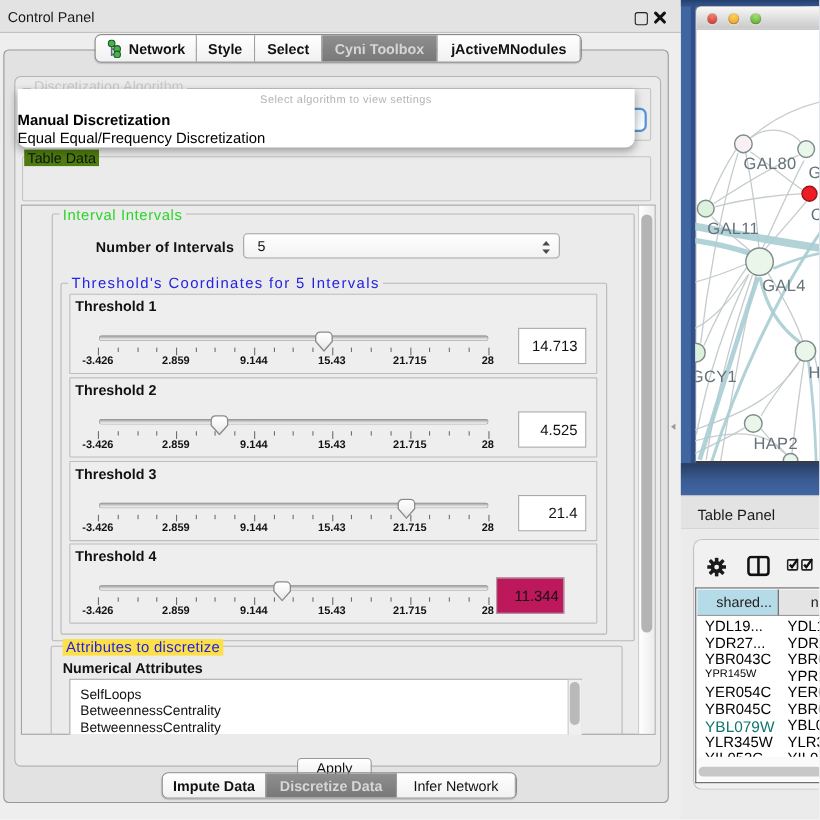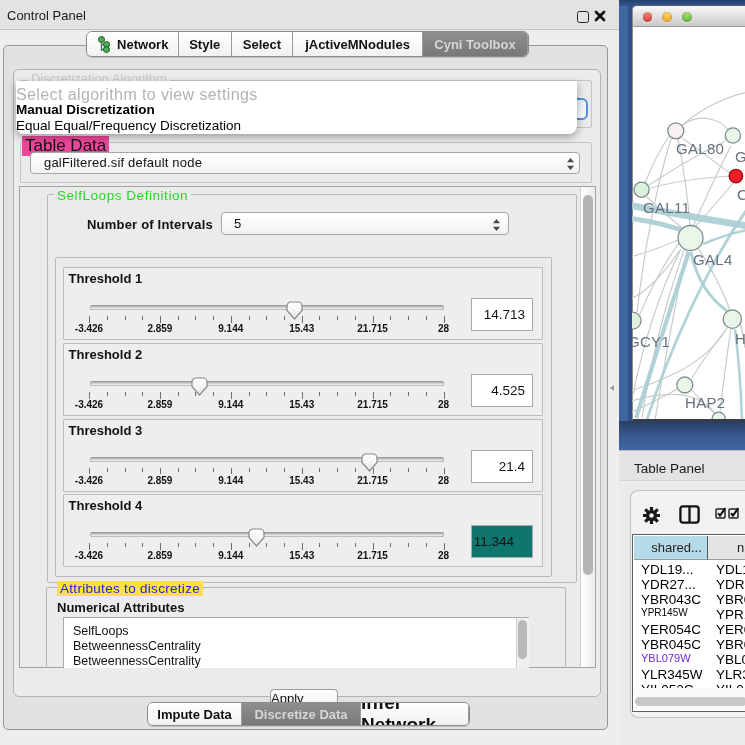--- a/index.html
+++ b/index.html
@@ -21,53 +21,49 @@
 
 <div style="position:absolute;left:86px;top:31px;width:441.0px;height:24px;border:1px solid #8c8c8c;border-radius:6px;overflow:hidden;display:flex;box-shadow:0 1px 1px rgba(0,0,0,0.15)">
       <div style="flex:0 0 91.5px;background:linear-gradient(180deg,#ffffff,#f1f1f1);color:#111;display:flex;align-items:center;justify-content:center;font-size:13px;font-weight:bold;border-right:1px solid #9a9a9a;box-sizing:border-box;overflow:hidden"><svg width="16" height="17" viewBox="0 0 16 17" style="margin-right:5px">
           <path d="M5.5 4 V 15 M5.5 8.5 H 10 M5.5 13.5 H 10" stroke="#5c6b80" stroke-width="1.4" fill="none"></path>
 <circle cx="5.5" cy="3.5" r="3" fill="#4caf50" stroke="#1b5e20" stroke-width="1"></circle>
           <circle cx="10.5" cy="8.5" r="3" fill="#4caf50" stroke="#1b5e20" stroke-width="1"></circle>
           <circle cx="10.5" cy="13.5" r="3" fill="#4caf50" stroke="#1b5e20" stroke-width="1"></circle>
         </svg>Network</div>
       <div style="flex:0 0 53.5px;background:linear-gradient(180deg,#ffffff,#f1f1f1);color:#111;display:flex;align-items:center;justify-content:center;font-size:13px;font-weight:bold;border-right:1px solid #9a9a9a;box-sizing:border-box;overflow:hidden">Style</div>
       <div style="flex:0 0 61px;background:linear-gradient(180deg,#ffffff,#f1f1f1);color:#111;display:flex;align-items:center;justify-content:center;font-size:13px;font-weight:bold;border-right:1px solid #9a9a9a;box-sizing:border-box;overflow:hidden">Select</div>
+      <div style="flex:0 0 105px;background:linear-gradient(180deg,#8f8f8f,#787878);color:#d6d6d6;display:flex;align-items:center;justify-content:center;font-size:13px;font-weight:bold;border-right:1px solid #9a9a9a;box-sizing:border-box;overflow:hidden">Cyni Toolbox</div>
       <div style="flex:0 0 130px;background:linear-gradient(180deg,#ffffff,#f1f1f1);color:#111;display:flex;align-items:center;justify-content:center;font-size:13px;font-weight:bold;border-right:1px solid #9a9a9a;box-sizing:border-box;overflow:hidden">jActiveMNodules</div>
-      <div style="flex:0 0 105px;background:linear-gradient(180deg,#8f8f8f,#787878);color:#d6d6d6;display:flex;align-items:center;justify-content:center;font-size:13px;font-weight:bold;border-right:1px solid #9a9a9a;box-sizing:border-box;overflow:hidden">Cyni Toolbox</div>
     </div>
 
 <div style="position:absolute;left:20px;top:80px;width:570px;height:46px;border:1px solid #c4c4c4;border-radius:2px"></div>
 <div style="position:absolute;left:28px;top:71px;font-size:13px;color:#c9c9c9;background:#ebebeb;padding:0 3px">Discretization Algorithm</div>
 <div style="position:absolute;left:560px;top:98px;width:28px;height:22px;background:linear-gradient(180deg,#e8f1fa,#ffffff);border:2.5px solid #5592d2;border-radius:6px;box-sizing:border-box"></div>
 
 <div style="position:absolute;left:20px;top:142px;width:570px;height:39px;border:1px solid #c4c4c4;border-radius:2px"></div>
-<div style="position:absolute;left:22px;top:136px;font-size:17px;color:#111;background:#ec4899;padding:0 3px">Table Data</div>
-<div class="combo" style="left:30px;top:152px;width:550px;height:22px;line-height:20px;padding-left:13px;letter-spacing:0.2px">galFiltered.sif default node
-  <span style="position:absolute;right:4px;top:4px"><svg width="9" height="14" viewBox="0 0 9 14">
-          <path d="M 4.5,1 L 8,5.2 H 1 Z" fill="#4a4a4a"></path>
-          <path d="M 4.5,13 L 1,8.8 H 8 Z" fill="#4a4a4a"></path>
-        </svg></span></div>
+<div style="position:absolute;left:22px;top:136px;font-size:13px;color:#111;background:#4d7c0f;padding:0 3px">Table Data</div>
 
 <div style="position:absolute;left:19px;top:186px;width:577px;height:482px;border:1px solid #a3a3a3;background:#ebebeb;box-sizing:border-box;overflow:hidden">
 </div>
 
 <div style="position:absolute;left:580px;top:187px;width:15px;height:480px;background:linear-gradient(90deg,#ffffff,#ececec);border-left:1px solid #cfcfcf;box-sizing:border-box"></div>
 <div style="position:absolute;left:582.5px;top:195px;width:10px;height:380px;background:#b4b4b4;border-radius:5px"></div>
 
 <div style="position:absolute;left:47px;top:194px;width:528px;height:387px;border:1px solid #b8b8b8;border-radius:2px"></div>
-<div style="position:absolute;left:54px;top:188px;font-size:13.5px;letter-spacing:0.55px;color:#2bd42b;background:#ebebeb;padding:0 3px">SelfLoops Definition</div>
+<div style="position:absolute;left:54px;top:188px;font-size:13.5px;letter-spacing:0.55px;color:#2bd42b;background:#ebebeb;padding:0 3px">Interval Intervals</div>
 
 <div style="position:absolute;left:87px;top:217px;font-size:13px;font-weight:bold;letter-spacing:0.2px;color:#111">Number of Intervals</div>
 <div class="combo" style="left:221px;top:212px;width:288px;height:23px;line-height:21px;padding-left:12px">5
   <span style="position:absolute;right:7px;top:4px"><svg width="9" height="14" viewBox="0 0 9 14">
           <path d="M 4.5,1 L 8,5.2 H 1 Z" fill="#4a4a4a"></path>
           <path d="M 4.5,13 L 1,8.8 H 8 Z" fill="#4a4a4a"></path>
         </svg></span></div>
 
 <div style="position:absolute;left:55px;top:257px;width:495px;height:318px;border:1px solid #b8b8b8;border-radius:2px"></div>
+<div style="position:absolute;left:62px;top:250px;font-size:13.5px;letter-spacing:1.25px;color:#2222e0;background:#ebebeb;padding:0 3px">Threshold's Coordinates for 5 Intervals</div>
 
 <div style="position:absolute;left:63px;top:267px;width:480px;height:73px;border:1px solid #bdbdbd;border-radius:1px;background:#eeeeee;box-sizing:border-box"></div>
 <div style="position:absolute;left:68.5px;top:271px;font-size:13px;font-weight:bold;color:#111">Threshold 1</div>
 <div style="position:absolute;left:90px;top:305px;width:354px;height:5px;border-radius:2.5px;background:linear-gradient(180deg,#8d8d8d 0%,#b9b9b9 30%,#e9e9e9 70%,#dcdcdc 100%);box-shadow:inset 0 0 0 0.5px #9a9a9a"></div>
 <div style="position:absolute;left:89.0px;top:316px;width:1px;height:6.5px;background:#6e6e6e"></div>
     <div style="position:absolute;left:106.7px;top:316px;width:1px;height:4px;background:#6e6e6e"></div>
     <div style="position:absolute;left:124.5px;top:316px;width:1px;height:4px;background:#6e6e6e"></div>
     <div style="position:absolute;left:142.2px;top:316px;width:1px;height:4px;background:#6e6e6e"></div>
     <div style="position:absolute;left:159.9px;top:316px;width:1px;height:6.5px;background:#6e6e6e"></div>
     <div style="position:absolute;left:177.6px;top:316px;width:1px;height:4px;background:#6e6e6e"></div>
@@ -221,40 +217,40 @@
 <svg style="position:absolute;left:247.9px;top:528px" width="17" height="19" viewBox="0 0 17 19">
 <defs>
         <linearGradient id="thg4" x1="0" y1="0" x2="0" y2="1">
           <stop offset="0" stop-color="#ffffff"></stop>
           <stop offset="0.55" stop-color="#f4f4f4"></stop>
           <stop offset="1" stop-color="#e4e4e4"></stop>
         </linearGradient>
       </defs>
 <path d="M 1,9.5 V 5 A 4 4 0 0 1 5 1 H 12 A 4 4 0 0 1 16 5 V 9.5 L 8.5 18 Z" fill="url(#thg4)" stroke="#898989" stroke-width="1.2"></path>
     </svg>
-<div style="position:absolute;left:471px;top:525px;width:62px;height:33px;background:#0f766e;border:1px solid #a9a9a9;box-sizing:border-box;font-size:13.5px;color:#111;text-align:right;line-height:31px;padding-right:18px">11.344</div>
+<div style="position:absolute;left:451px;top:525px;width:62px;height:33px;background:#be185d;border:1px solid #a9a9a9;box-sizing:border-box;font-size:13.5px;color:#111;text-align:right;line-height:31px;padding-right:4px">11.344</div>
 
 <div style="position:absolute;left:19px;top:580px;width:577px;height:88px;overflow:hidden">
   <div style="position:absolute;left:27px;top:7px;width:518px;height:200px;border:1px solid #b8b8b8;border-radius:2px"></div>
   <div style="position:absolute;left:38px;top:1px;font-size:13.5px;letter-spacing:0.3px;color:#2222e0;background:#fde047;padding:0 3px">Attributes to discretize</div>
   <div style="position:absolute;left:38px;top:20px;font-size:13px;font-weight:bold;color:#111">Numerical Attributes</div>
   <div style="position:absolute;left:44px;top:37px;width:466px;height:90px;background:#fff;border:1px solid #a8a8a8;box-sizing:border-box"></div>
   <div style="position:absolute;left:54px;top:44px;font-size:12.5px;color:#111">SelfLoops</div>
   <div style="position:absolute;left:54px;top:59px;font-size:12.5px;color:#111">BetweennessCentrality</div>
   <div style="position:absolute;left:54px;top:74px;font-size:12.5px;color:#111">BetweennessCentrality</div>
   <div style="position:absolute;left:497px;top:38px;width:12px;height:88px;background:#f0f0f0;border-left:1px solid #cccccc"></div>
   <div style="position:absolute;left:498.5px;top:40px;width:9px;height:39px;background:#b9b9b9;border-radius:4.5px"></div>
 </div>
 
-<div style="position:absolute;left:270px;top:689px;width:66px;height:18px;background:linear-gradient(180deg,#ffffff,#ededed);border:1px solid #9a9a9a;border-radius:4px;font-size:13px;color:#111;text-align:left;line-height:17px">Apply</div>
+<div style="position:absolute;left:270px;top:689px;width:66px;height:18px;background:linear-gradient(180deg,#ffffff,#ededed);border:1px solid #9a9a9a;border-radius:4px;font-size:13px;color:#111;text-align:center;line-height:17px">Apply</div>
 
 <div style="position:absolute;left:147px;top:702px;width:321px;height:22px;border:1px solid #8c8c8c;border-radius:6px;overflow:hidden;display:flex;box-shadow:0 1px 1px rgba(0,0,0,0.15)">
       <div style="flex:0 0 94px;background:linear-gradient(180deg,#ffffff,#f1f1f1);color:#111;display:flex;align-items:center;justify-content:center;font-size:13px;font-weight:bold;border-right:1px solid #9a9a9a;box-sizing:border-box;overflow:hidden">Impute Data</div>
       <div style="flex:0 0 119px;background:linear-gradient(180deg,#8f8f8f,#787878);color:#d6d6d6;display:flex;align-items:center;justify-content:center;font-size:13px;font-weight:bold;border-right:1px solid #9a9a9a;box-sizing:border-box;overflow:hidden">Discretize Data</div>
-      <div style="flex:0 0 108px;background:linear-gradient(180deg,#ffffff,#f1f1f1);color:#111;display:flex;align-items:center;justify-content:center;font-size:19px;font-weight:bold;border-right:1px solid #9a9a9a;box-sizing:border-box;overflow:hidden">Infer Network</div>
+      <div style="flex:0 0 108px;background:linear-gradient(180deg,#ffffff,#f1f1f1);color:#111;display:flex;align-items:center;justify-content:center;font-size:13px;font-weight:normal;border-right:1px solid #9a9a9a;box-sizing:border-box;overflow:hidden">Infer Network</div>
     </div>
 
 <div style="position:absolute;left:610px;top:385px;width:0;height:0;border-top:3.5px solid transparent;border-bottom:3.5px solid transparent;border-right:4.5px solid #9a9a9a"></div>
 
 <div style="position:absolute;left:619px;top:0;width:126px;height:450px;background:#4066a2"></div>
 <div style="position:absolute;left:619px;top:0;width:126px;height:6px;background:linear-gradient(180deg,#24406f,#35568e)"></div>
 <div style="position:absolute;left:619px;top:421px;width:126px;height:29px;background:linear-gradient(180deg,#293d61 0%,#3a5c95 55%,#4066a2 100%)"></div>
 
 <div style="position:absolute;left:628px;top:5px;width:4px;height:416px;background:#31508a"></div>
 
@@ -355,26 +351,26 @@
     <div style="position:absolute;left:641px;top:576.5px;font-size:13.5px;color:#000">YDR27...</div>
     <div style="position:absolute;left:716px;top:576.5px;font-size:13.5px;color:#000">YDR2</div>
     <div style="position:absolute;left:641px;top:591.6px;font-size:13.5px;color:#000">YBR043C</div>
     <div style="position:absolute;left:716px;top:591.6px;font-size:13.5px;color:#000">YBR0</div>
     <div style="position:absolute;left:641px;top:606.6px;font-size:10px;color:#000">YPR145W</div>
     <div style="position:absolute;left:716px;top:606.6px;font-size:13.5px;color:#000">YPR1</div>
     <div style="position:absolute;left:641px;top:621.7px;font-size:13.5px;color:#000">YER054C</div>
     <div style="position:absolute;left:716px;top:621.7px;font-size:13.5px;color:#000">YER0</div>
     <div style="position:absolute;left:641px;top:636.8px;font-size:13.5px;color:#000">YBR045C</div>
     <div style="position:absolute;left:716px;top:636.8px;font-size:13.5px;color:#000">YBR0</div>
-    <div style="position:absolute;left:641px;top:651.8px;font-size:11px;color:#6d28d9">YBL079W</div>
+    <div style="position:absolute;left:641px;top:651.8px;font-size:14px;color:#0f766e">YBL079W</div>
     <div style="position:absolute;left:716px;top:651.8px;font-size:13.5px;color:#000">YBL0</div>
     <div style="position:absolute;left:641px;top:666.9px;font-size:13.5px;color:#000">YLR345W</div>
     <div style="position:absolute;left:716px;top:666.9px;font-size:13.5px;color:#000">YLR3</div>
     <div style="position:absolute;left:641px;top:681.9px;font-size:13.5px;color:#000">YIL052C</div>
     <div style="position:absolute;left:716px;top:681.9px;font-size:13.5px;color:#000">YIL0</div>
 <div style="position:absolute;left:633.5px;top:688px;width:111.5px;height:22px;background:#fafafa"></div>
 <div style="position:absolute;left:635px;top:697px;width:112px;height:9px;background:#c7c7c7;border-radius:4.5px"></div>
 
 <div style="position:absolute;left:16px;top:81px;width:561px;height:53px;background:#fff;border-radius:0 0 8px 8px;box-shadow:0 3px 8px rgba(0,0,0,0.35);z-index:50"></div>
-<div style="position:absolute;left:16px;top:86px;width:597px;font-size:16px;letter-spacing:0.4px;color:#b3b3b3;z-index:51">Select algorithm to view settings</div>
+<div style="position:absolute;left:16px;top:86px;width:597px;text-align:center;font-size:10px;letter-spacing:0.4px;color:#b3b3b3;z-index:51">Select algorithm to view settings</div>
 <div style="position:absolute;left:16px;top:102px;font-size:13.5px;color:#000;font-weight:bold;z-index:51">Manual Discretization</div>
 <div style="position:absolute;left:16px;top:118px;font-size:13.5px;color:#000;z-index:51">Equal Equal/Frequency Discretization</div>
 
 </div>
 </body></html>

